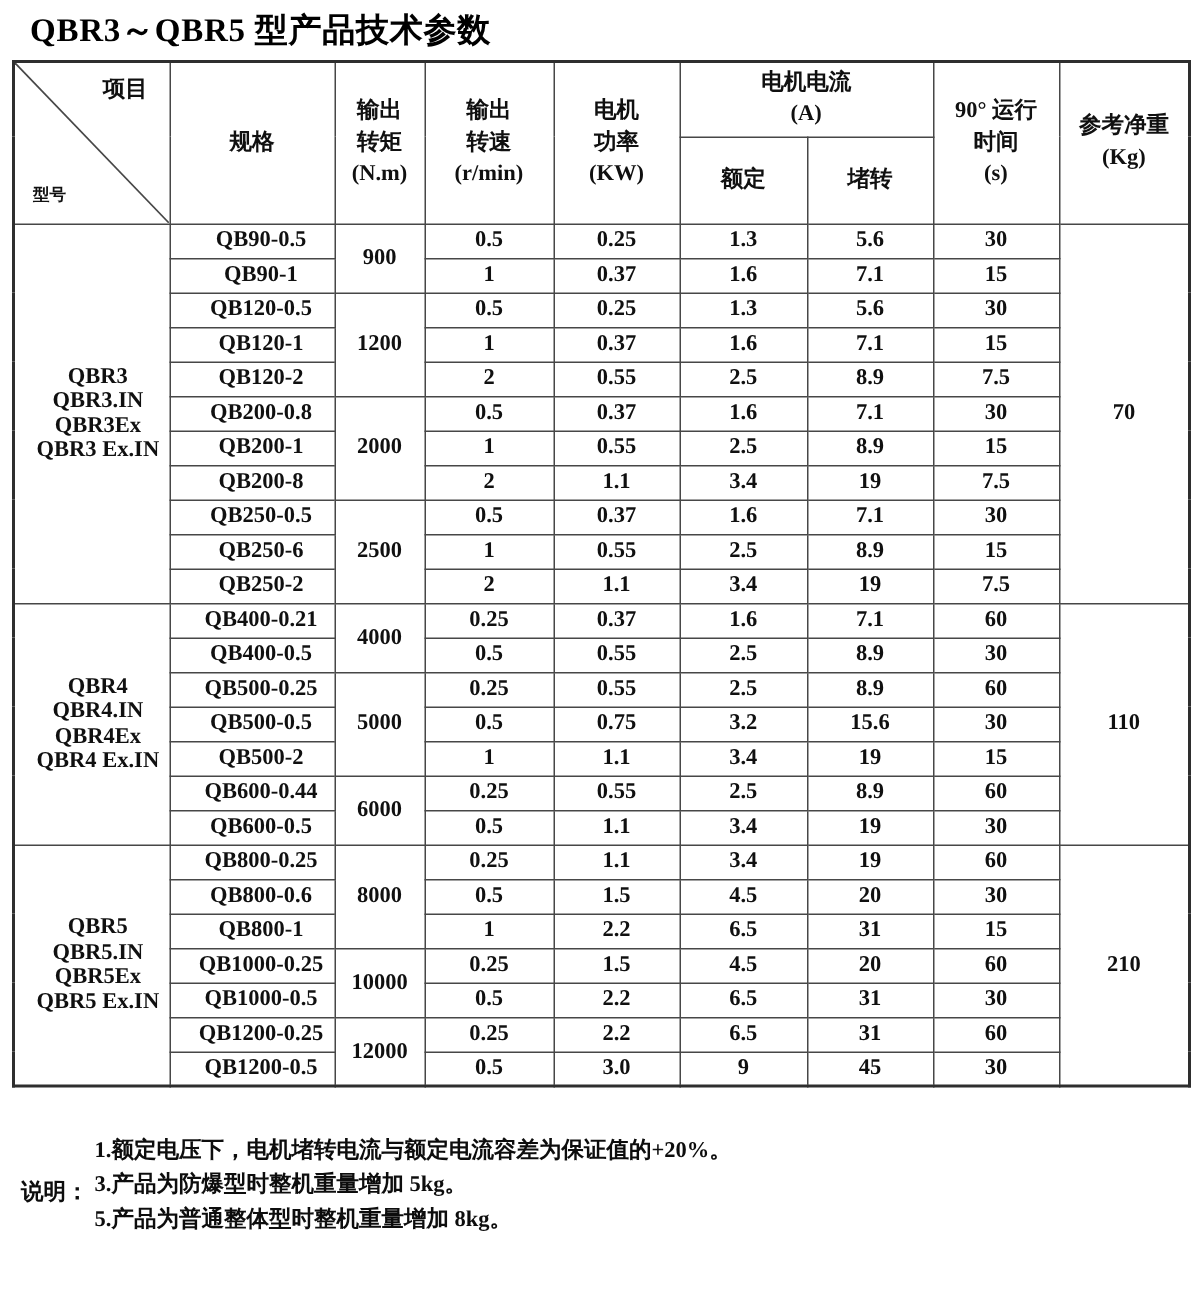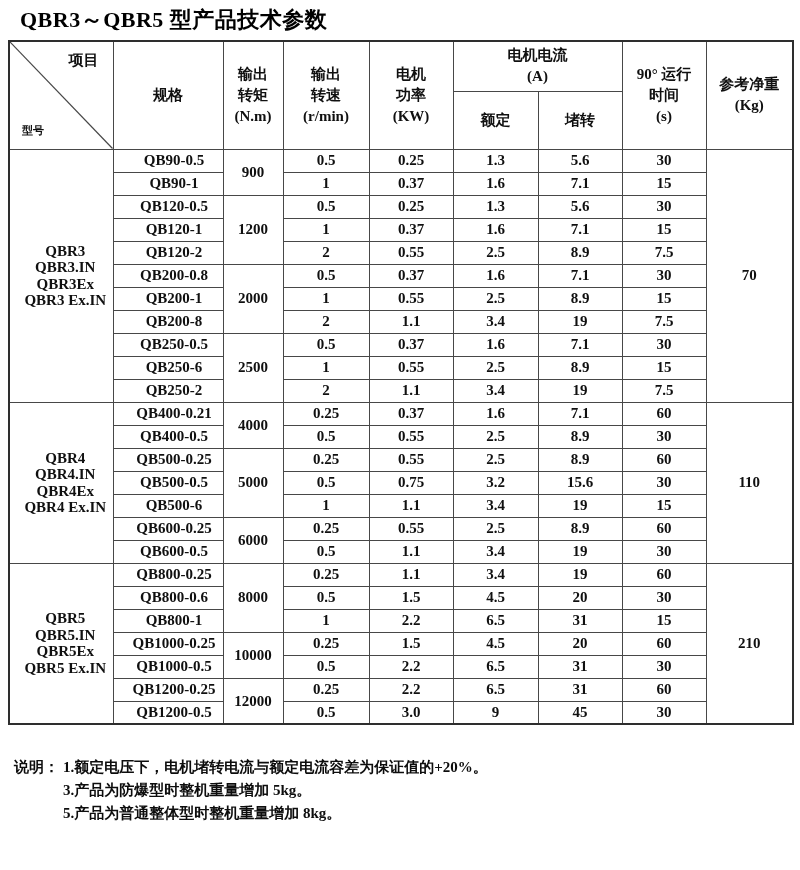--- a/index.html
+++ b/index.html
@@ -99,20 +99,21 @@
     width: 778px;
     display: flex;
     font-weight: bold;
     font-size: 15px;
     color: #0d0d0d;
   }
   .notes-label {
     flex: none;
     width: 49px;
     line-height: 23px;
+    margin-top: 28px;
   }
   .notes-items {
     flex: 1;
   }
   .notes-items .note-line {
     line-height: 23px;
   }
 </style>
 </head>
 <body>
@@ -294,29 +295,29 @@
       </tr>
       <tr>
         <td class="spec">QB500-0.5</td>
         <td>0.5</td>
         <td>0.75</td>
         <td>3.2</td>
         <td>15.6</td>
         <td>30</td>
       </tr>
       <tr>
-        <td class="spec">QB500-6</td>
+        <td class="spec">QB500-2</td>
         <td>1</td>
         <td>1.1</td>
         <td>3.4</td>
         <td>19</td>
         <td>15</td>
       </tr>
       <tr>
-        <td class="spec">QB600-0.25</td>
+        <td class="spec">QB600-0.44</td>
         <td rowspan="2">6000</td>
         <td>0.25</td>
         <td>0.55</td>
         <td>2.5</td>
         <td>8.9</td>
         <td>60</td>
       </tr>
       <tr>
         <td class="spec">QB600-0.5</td>
         <td>0.5</td>

